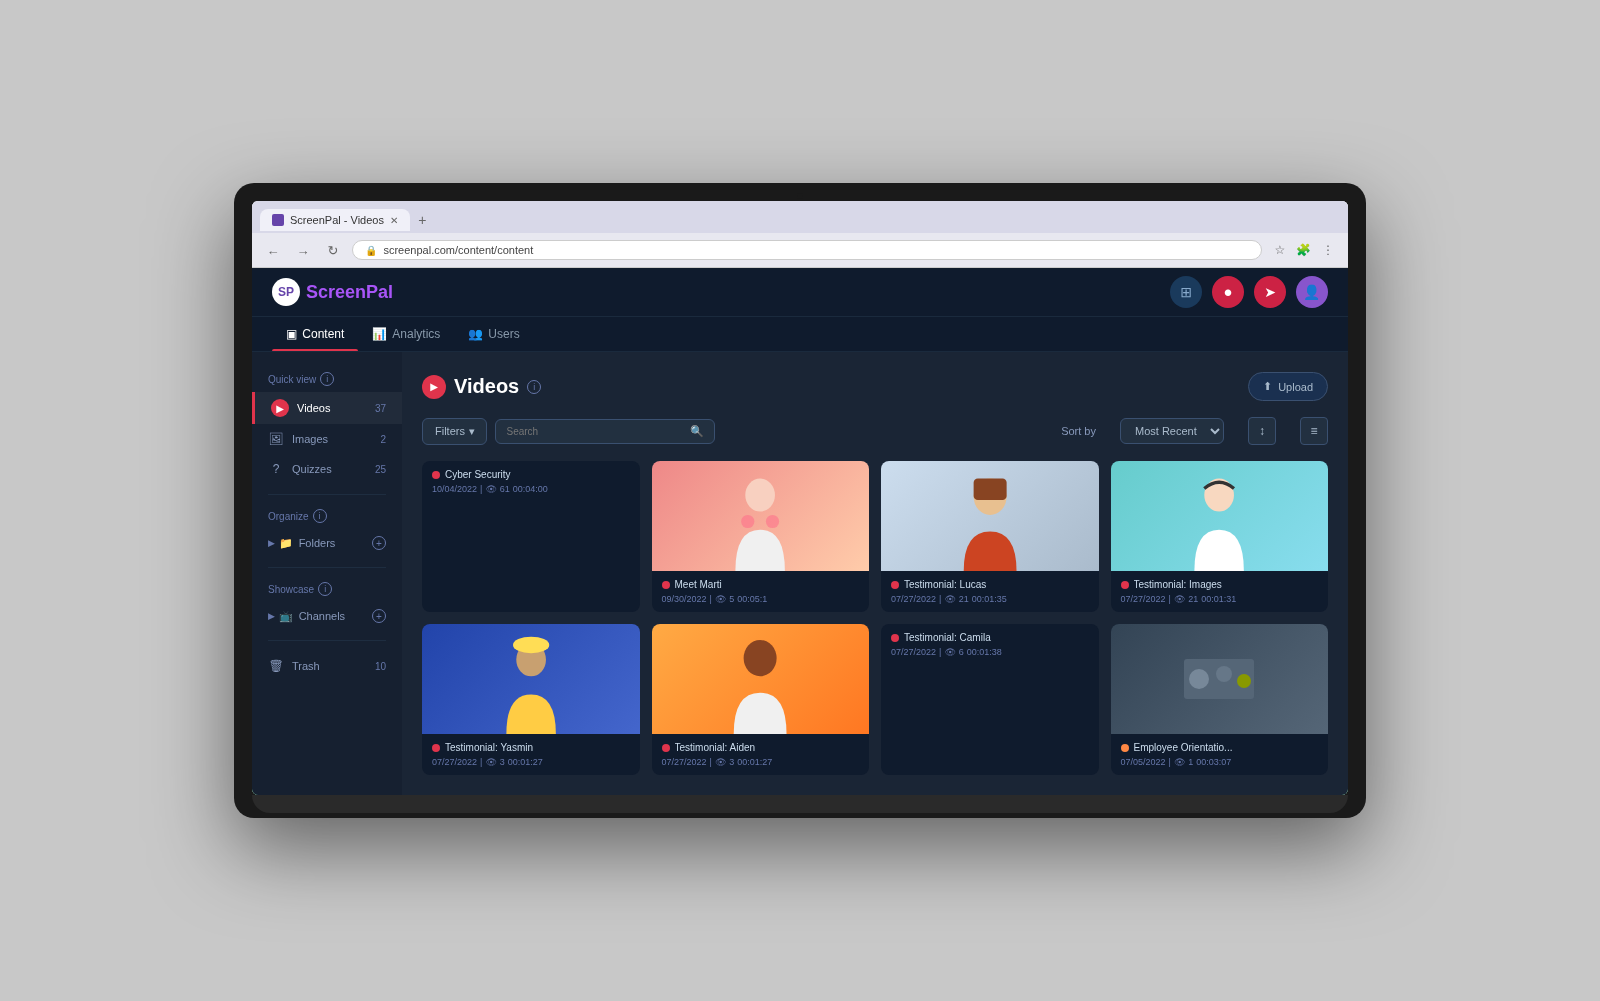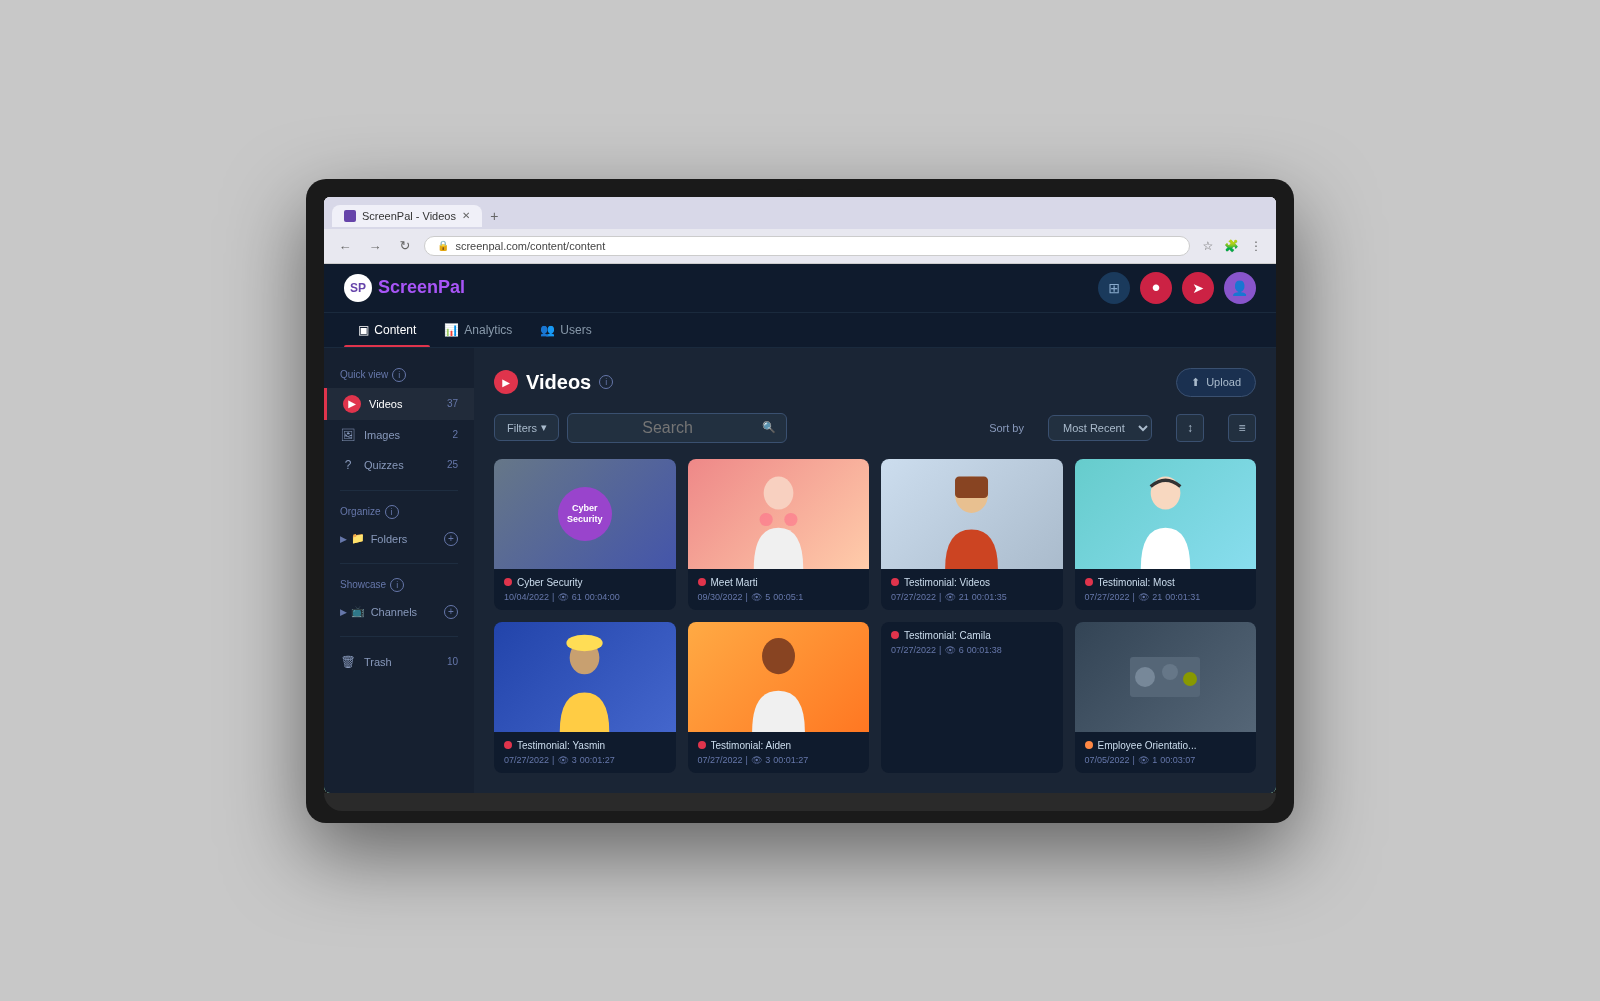--- a/index.html
+++ b/index.html
@@ -6,24 +6,24 @@
     body {
       background: #c8c8c8;
       display: flex;
       justify-content: center;
       align-items: center;
       min-height: 100vh;
       font-family: -apple-system, BlinkMacSystemFont, 'Segoe UI', sans-serif;
     }
 
     .laptop-outer {
-      width: 988px;
+      width: 1132px;
       background: #1a1a1a;
       border-radius: 20px;
-      padding: 18px 18px 12px 18px;
+      padding: 18px 18px 5px 18px;
       box-shadow: 0 30px 80px rgba(0,0,0,0.5);
       position: relative;
     }
 
     .laptop-screen {
       background: #f0f0f0;
       border-radius: 6px;
       overflow: hidden;
       position: relative;
     }
@@ -437,23 +437,22 @@
       gap: 6px;
       flex: 1;
       max-width: 220px;
     }
 
     .search-input-wrap input {
       background: transparent;
       border: none;
       outline: none;
       color: #8899bb;
-      font-size: 16px;
+      font-size: 10px;
       width: 100%;
-      text-align: center;
     }
 
     .sort-section {
       margin-left: auto;
       display: flex;
       align-items: center;
       gap: 24px;
     }
 
     .sort-label {
@@ -776,23 +775,20 @@
                 <option>Most Recent</option>
               </select>
               <div class="view-btn">↕</div>
               <div class="view-btn">≡</div>
             </div>
           </div>
 
           <div class="video-grid">
 
             <div class="video-card">
-              <div class="video-thumbnail thumb-cyber">
-                <div class="thumb-overlay-circle">Cyber<br>Security</div>
-              </div>
               <div class="video-info">
                 <div class="video-title-row">
                   <div class="status-dot dot-red"></div>
                   <span class="video-title">Cyber Security</span>
                 </div>
                 <div class="video-meta">
                   <span>10/04/2022</span>
                   <span>|</span>
                   <span>👁</span>
                   <span>61</span>
@@ -833,21 +829,21 @@
                   <svg class="person-svg" viewBox="0 0 100 120" fill="none">
                     <ellipse cx="50" cy="30" rx="20" ry="22" fill="#e8c090"></ellipse>
                     <path d="M18 120 Q18 72 50 72 Q82 72 82 120Z" fill="#cc4422"></path>
                     <rect x="30" y="8" width="40" height="26" rx="5" fill="#884422"></rect>
                   </svg>
                 </div>
               </div>
               <div class="video-info">
                 <div class="video-title-row">
                   <div class="status-dot dot-red"></div>
-                  <span class="video-title">Testimonial: Videos</span>
+                  <span class="video-title">Testimonial: Lucas</span>
                 </div>
                 <div class="video-meta">
                   <span>07/27/2022</span>
                   <span>|</span>
                   <span>👁</span>
                   <span>21</span>
                   <span>00:01:35</span>
                 </div>
               </div>
             </div>
@@ -858,21 +854,21 @@
                   <svg class="person-svg" viewBox="0 0 100 120" fill="none">
                     <ellipse cx="50" cy="28" rx="18" ry="20" fill="#f8d8c0"></ellipse>
                     <path d="M20 120 Q20 70 50 70 Q80 70 80 120Z" fill="#ffffff"></path>
                     <path d="M32 20 Q50 5 68 20" stroke="#333" stroke-width="4" fill="none"></path>
                   </svg>
                 </div>
               </div>
               <div class="video-info">
                 <div class="video-title-row">
                   <div class="status-dot dot-red"></div>
-                  <span class="video-title">Testimonial: Most</span>
+                  <span class="video-title">Testimonial: Images</span>
                 </div>
                 <div class="video-meta">
                   <span>07/27/2022</span>
                   <span>|</span>
                   <span>👁</span>
                   <span>21</span>
                   <span>00:01:31</span>
                 </div>
               </div>
             </div>

